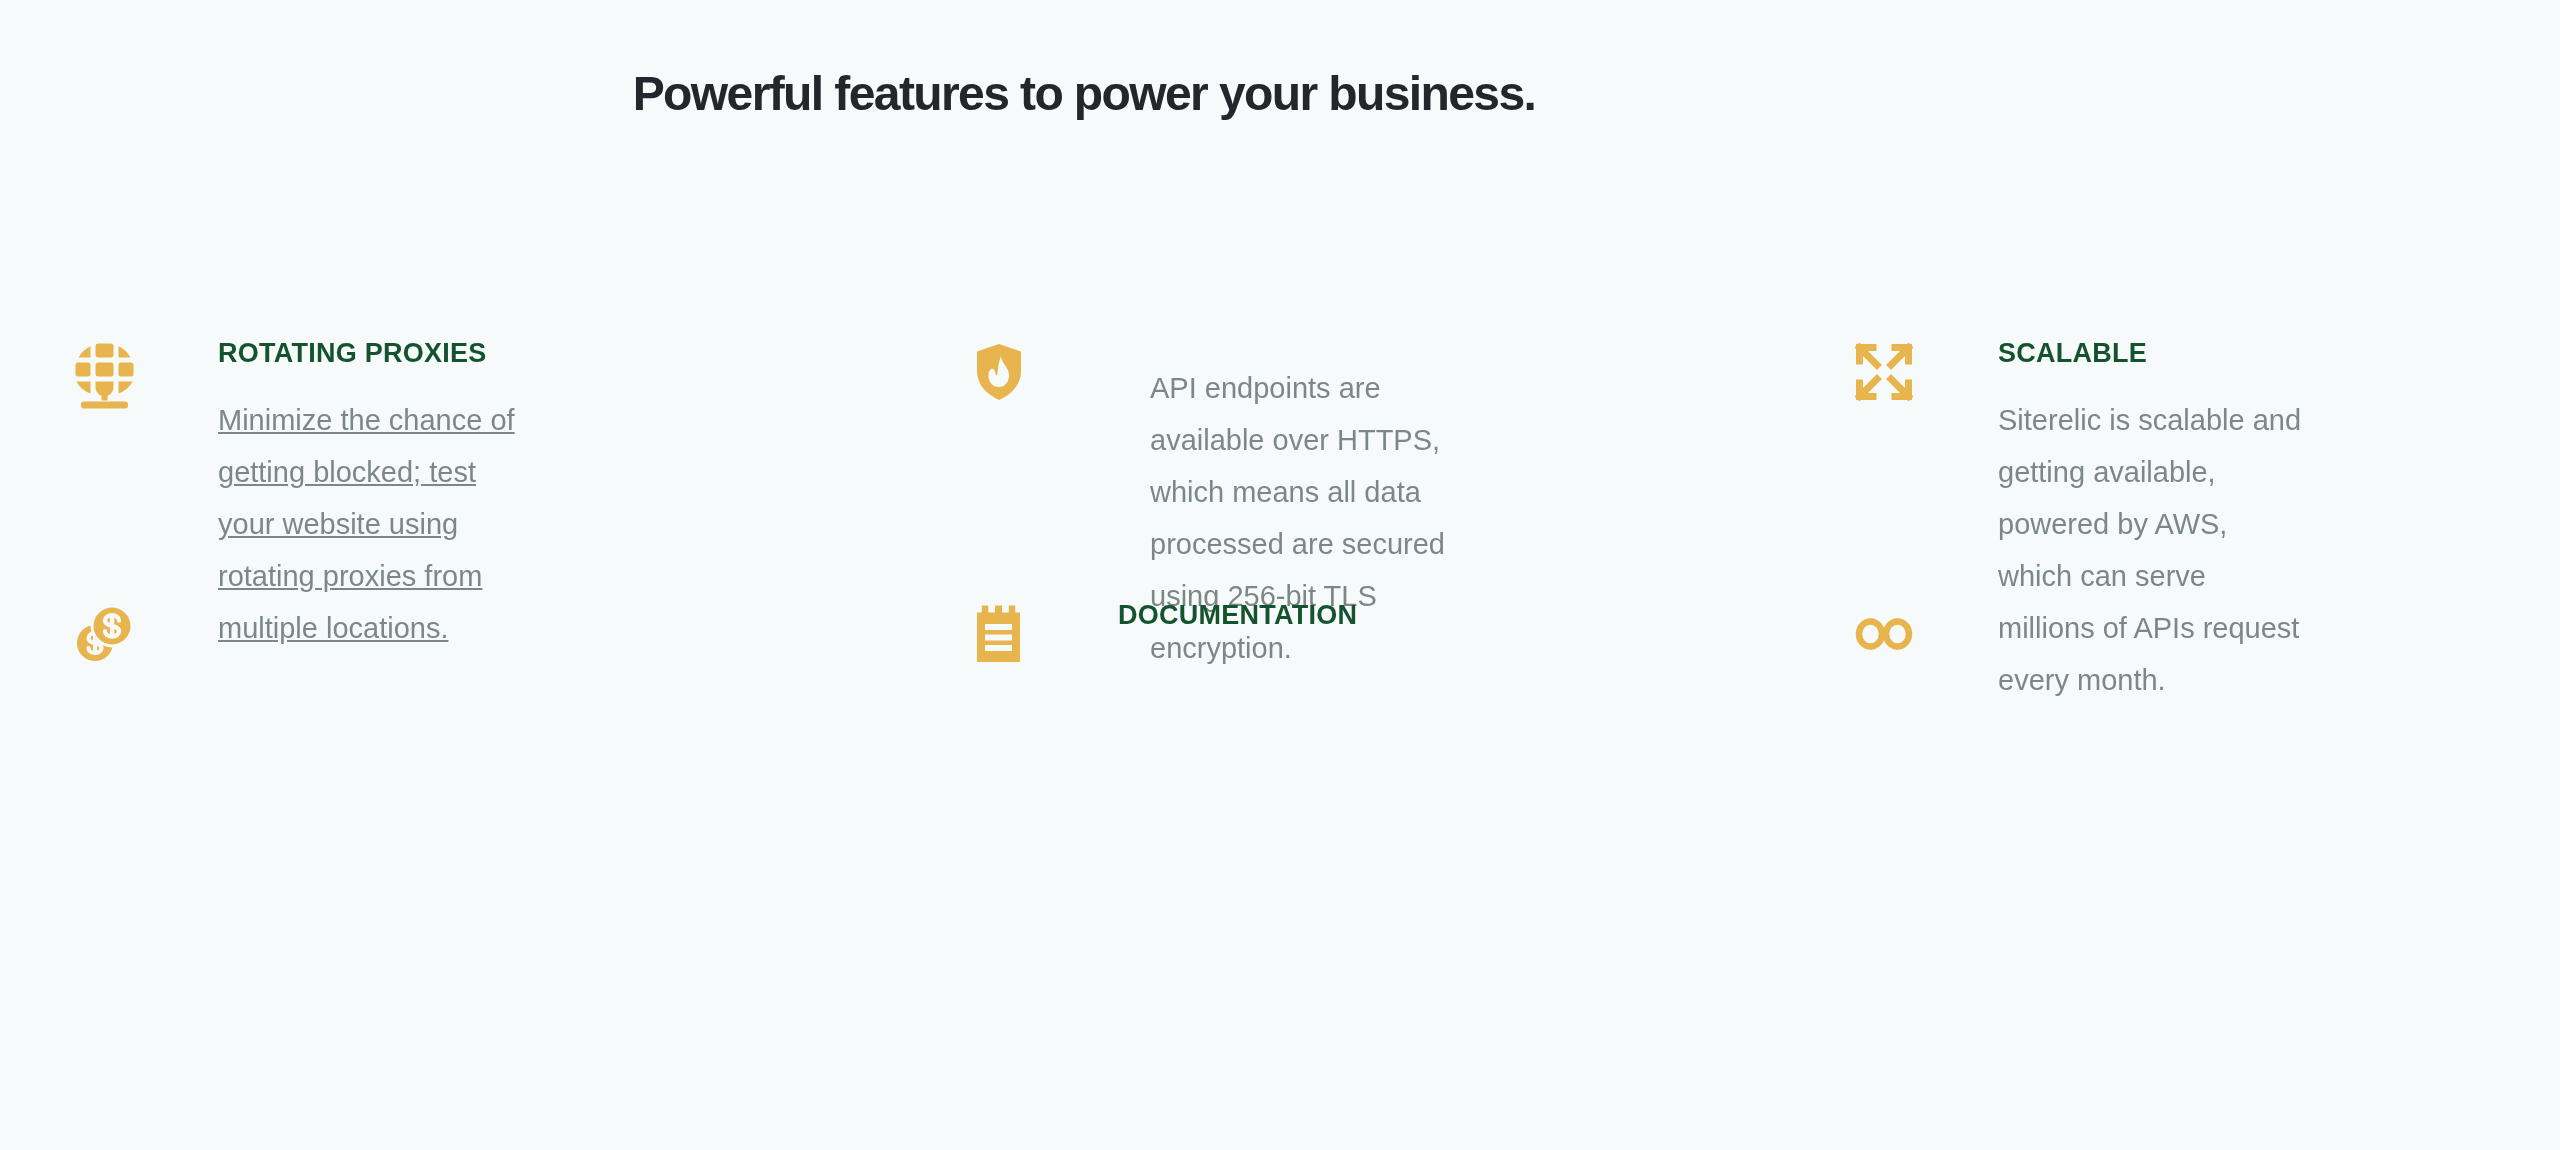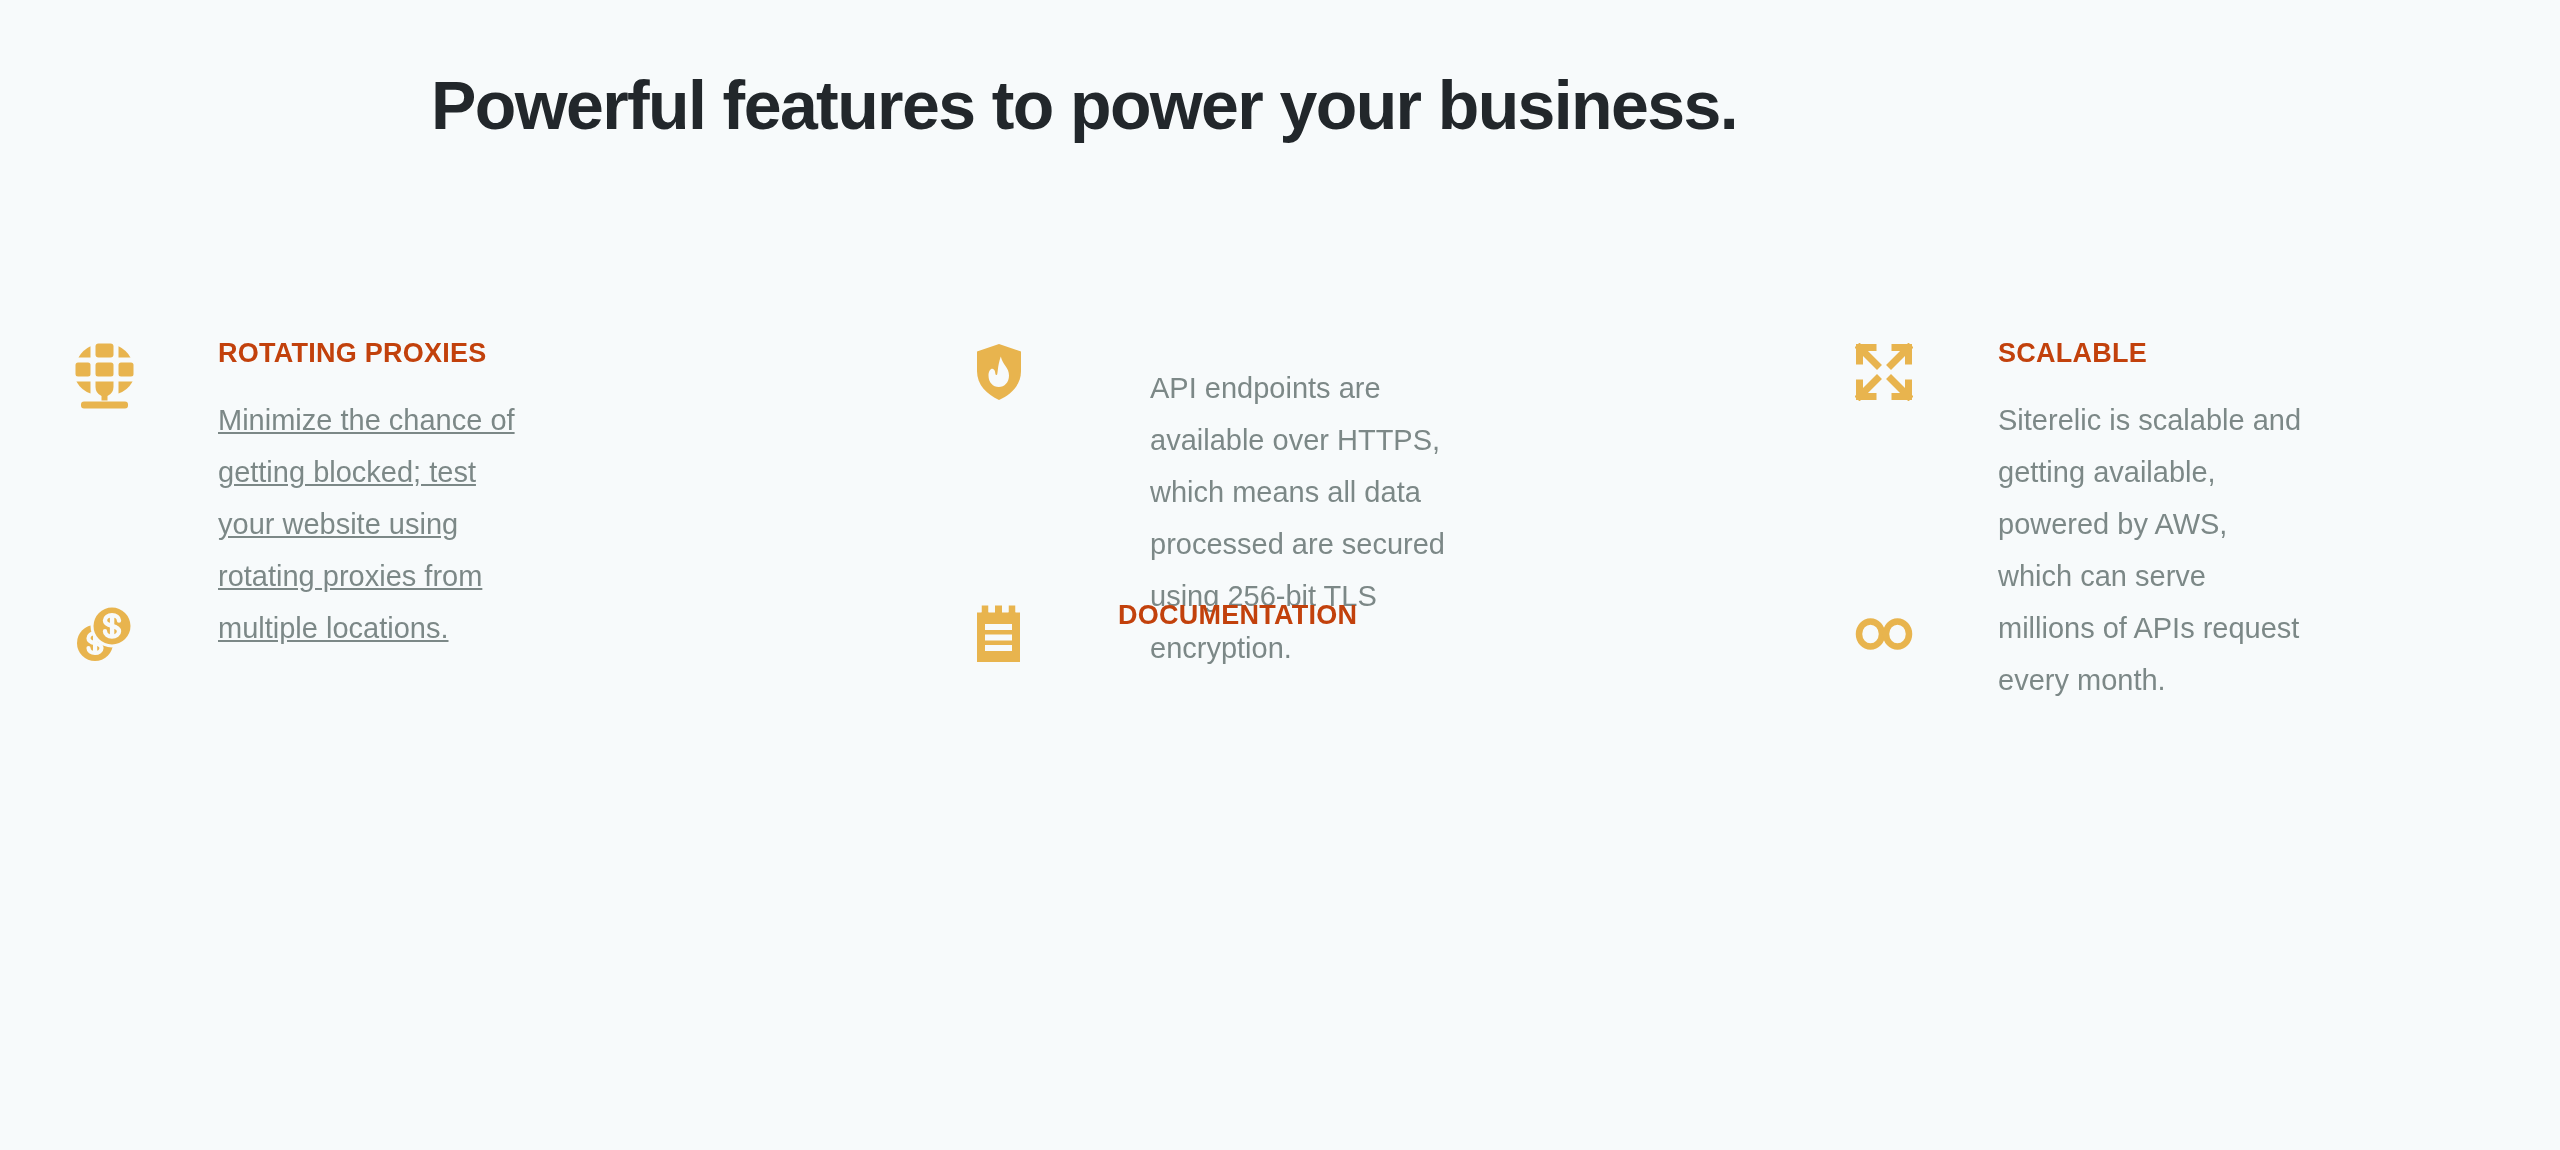--- a/index.html
+++ b/index.html
@@ -23,21 +23,21 @@
     background: #f7fafb;
   }
 
   
   .section-heading {
     position: absolute;
     left: 0;
     top: 68px;
     width: 2168px;
     text-align: center;
-    font-size: 68px;
+    font-size: 48px;
     line-height: 1.1;
     font-weight: 700;
     letter-spacing: -1.6px;
     color: #22272b;
     white-space: nowrap;
   }
 
   
   .features-grid {
     position: absolute;
@@ -71,21 +71,21 @@
   .feature-body {
     flex: 1 1 auto;
     padding-left: 73px;
     padding-top: 0;
   }
 
   .feature-title {
     font-size: 27px;
     font-weight: 700;
     letter-spacing: 0.25px;
-    color: #c2410c;
+    color: #14532d;
     line-height: 1.2;
     text-transform: uppercase;
     white-space: nowrap;
   }
 
   .feature-desc {
     margin-top: 25px;
     font-size: 29px;
     line-height: 52px;
     color: #7c8887;

